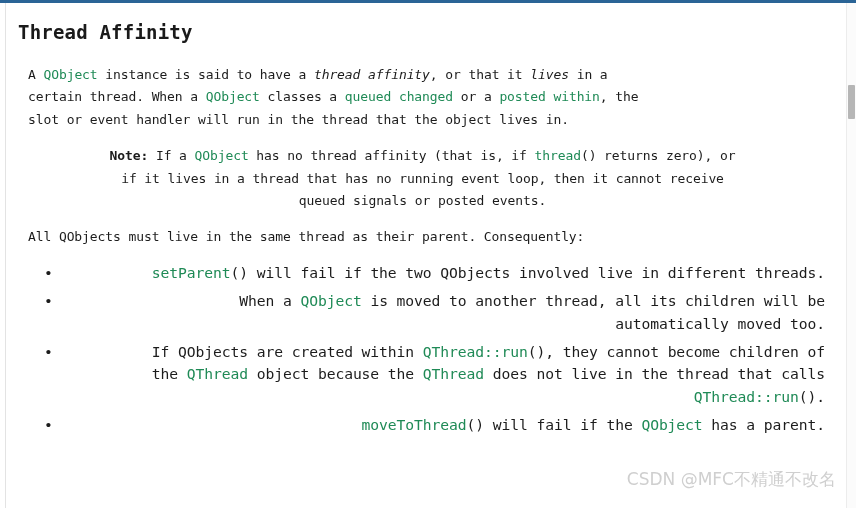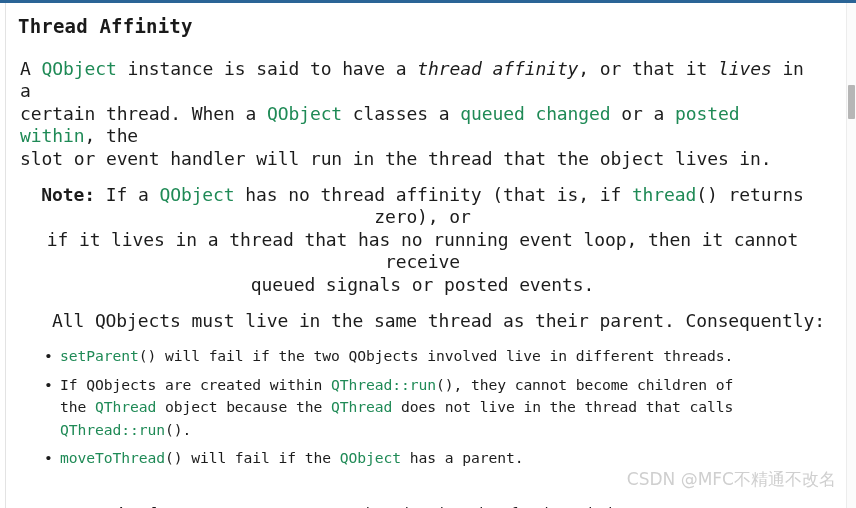--- a/index.html
+++ b/index.html
@@ -48,56 +48,57 @@
     top: 82px;
     right: 1px;
     width: 7px;
     height: 34px;
     background: #b6b6b6;
     border-radius: 1px;
   }
 
   #page {
     position: absolute;
-    top: 7px;
+    top: 13px;
     left: 0;
     width: 845px;
     height: 429px;
     padding: 0;
     box-sizing: border-box;
   }
 
   h1#doc-title {
     font-family: "DejaVu Sans Mono", "Liberation Mono", monospace;
     font-size: 19px;
     font-weight: bold;
     color: #1a1a1a;
     margin: 0;
     padding: 8px 0 0 18px;
     letter-spacing: 0.2px;
   }
 
   p.para {
-    font-size: 18px;
+    font-size: 13px;
     line-height: 22.4px;
     color: #1c1c1c;
-    margin: 0;
+    margin: 8px;
     padding: 0 20px 0 20px;
     white-space: pre-wrap;
     letter-spacing: -0.1px;
   }
   #para-intro  { margin-top: 21px; }
   #para-note   { margin-top: 14px; text-align: center; }
   #para-bydefault { margin-top: 14px; }
-  #para-allqobjects { margin-top: 14px; text-align: right; }
+  #para-allqobjects { margin-top: 14px; }
 
   ul#bullet-list {
     margin: 13px 0 0 0;
     padding: 0 20px 0 44px;
     list-style: none;
+    text-align: right;
   }
   ul#bullet-list > li {
     font-size: 14.7px;
     line-height: 22.4px;
     color: #1c1c1c;
     margin: 0 0 6px 0;
     padding: 0 0 0 16px;
     position: relative;
     white-space: pre-wrap;
     letter-spacing: -0.1px;
@@ -162,20 +163,22 @@
 if it lives in a thread that has no running event loop, then it cannot receive
 queued signals or posted events.</span></p>
 
 
   <p class="para" id="para-allqobjects"><span>All QObjects must live in the same thread as their parent. Consequently:</span></p>
 
   <ul id="bullet-list">
 
     <li><span class="lnk">setParent</span><span>() will fail if the two QObjects involved live in different threads.</span></li>
 
+    <li><span>When a </span><span class="lnk">QObject</span><span> is moved to another thread, all its children will be
+automatically moved too.</span></li>
 
     <li><span>If QObjects are created within </span><span class="lnk">QThread::run</span><span>(), they cannot become children of
 the </span><span class="lnk">QThread</span><span> object because the </span><span class="lnk">QThread</span><span> does not live in the thread that calls
 </span><span class="lnk">QThread::run</span><span>().</span></li>
 
     <li><span class="lnk">moveToThread</span><span>() will fail if the </span><span class="lnk">QObject</span><span> has a parent.</span></li>
 
   </ul>
 
   <div id="cut-line">However, Qt’s classes are not guaranteed to be thread-safe when their</div>

